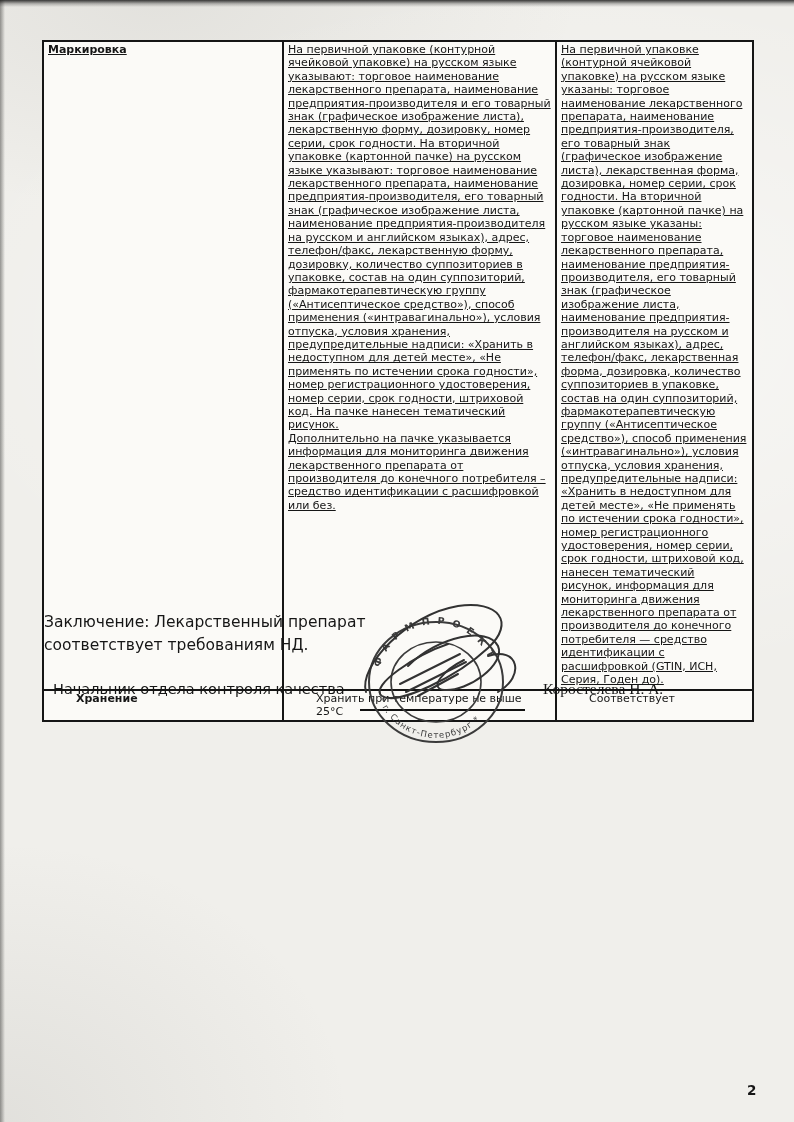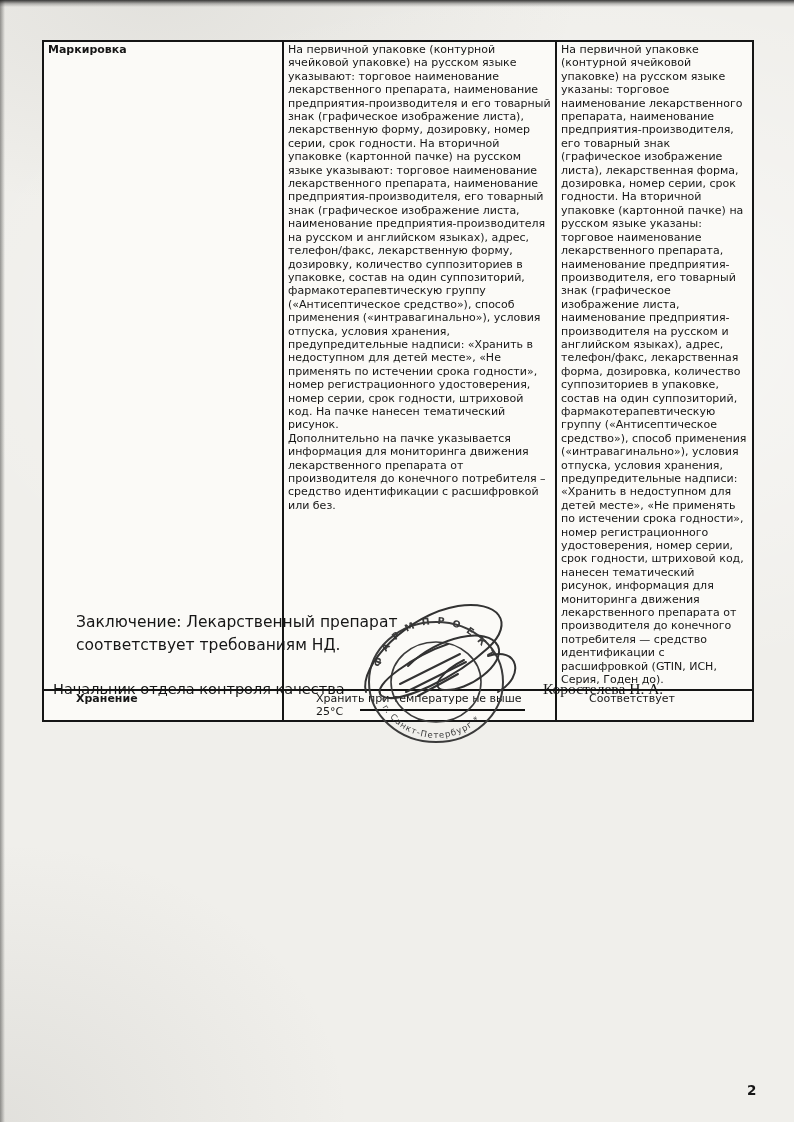--- a/index.html
+++ b/index.html
@@ -30,25 +30,25 @@
     background:#fbfaf7;
   }
   table.qc td {
     border:2px solid #151515;
     vertical-align:top;
     padding:1px 4px 2px 4px;
     font-size:11px; line-height:13.4px;
   }
   td.lbl { font-weight:bold; }
   td.pre { white-space:pre-line; }
-  tr.tall td { height:522px; }
+  tr.tall td { height:522px;text-decoration:underline; }
   tr.short td { height:15px;padding-left:32px; }
   .conclusion {
     position:absolute; left:44px; top:611px; width:445px;
-    font-size:15.5px; line-height:23px; font-weight:500;margin-left:32px;
+    font-size:15.5px; line-height:23px; font-weight:500;
   }
   .sig-row-role {
     position:absolute; left:53px; top:681px;
     font-size:14.5px;
   }
   .sig-name {
     position:absolute; left:527px; top:680px;
     font-family:"Liberation Serif","DejaVu Serif",serif;
     font-size:15.5px;
     margin-left:16px;

